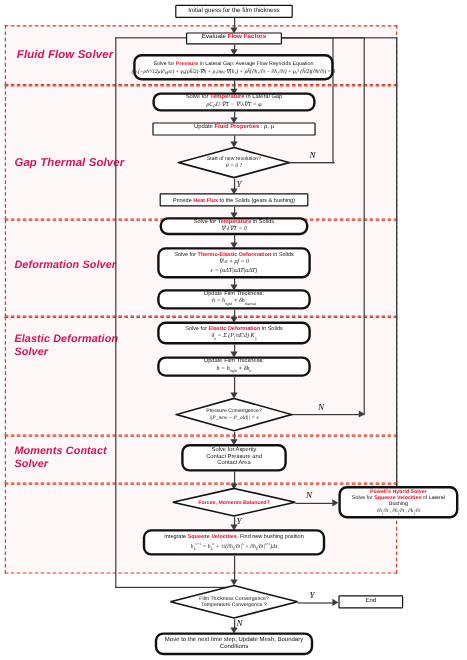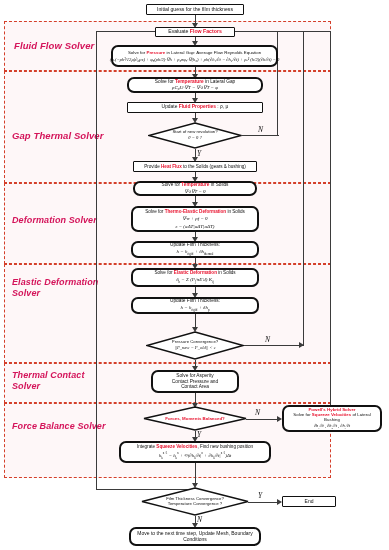--- a/index.html
+++ b/index.html
@@ -65,25 +65,24 @@
   <div class="band-label" style="left:12px;top:215px;font-size:9px;">
     <span class="t">Deformation Solver</span>
   </div>
 
   <div class="band-label" style="left:12px;top:277px;font-size:9px;">
     <span class="t">Elastic Deformation</span>
     <span class="t">Solver</span>
   </div>
 
   <div class="band-label" style="left:12px;top:370px;font-size:9px;">
-    <span class="t">Thermal Contact</span>
+    <span class="t">Moments Contact</span>
     <span class="t">Solver</span>
   </div>
 
-  <div class="band-label" style="left:12px;top:421px;font-size:9px;">Force Balance Solver</div>
 
   <div class="ln vl" style="left:96px;top:31px;height:459px;"></div>
   <div class="ln hl2" style="left:96px;top:489px;width:98px;"></div>
   <div class="ln hl2" style="left:96px;top:31px;width:78px;"></div>
   <div class="arw arw-r" style="left:173px;top:27.5px;"></div>
 
   <div class="ln vl" style="left:277px;top:31px;height:105px;"></div>
   <div class="ln hl2" style="left:211px;top:31px;width:67px;"></div>
   <div class="ln hl2" style="left:240px;top:135px;width:38px;"></div>
   <div class="arw arw-l" style="left:206px;top:27.5px;"></div>

